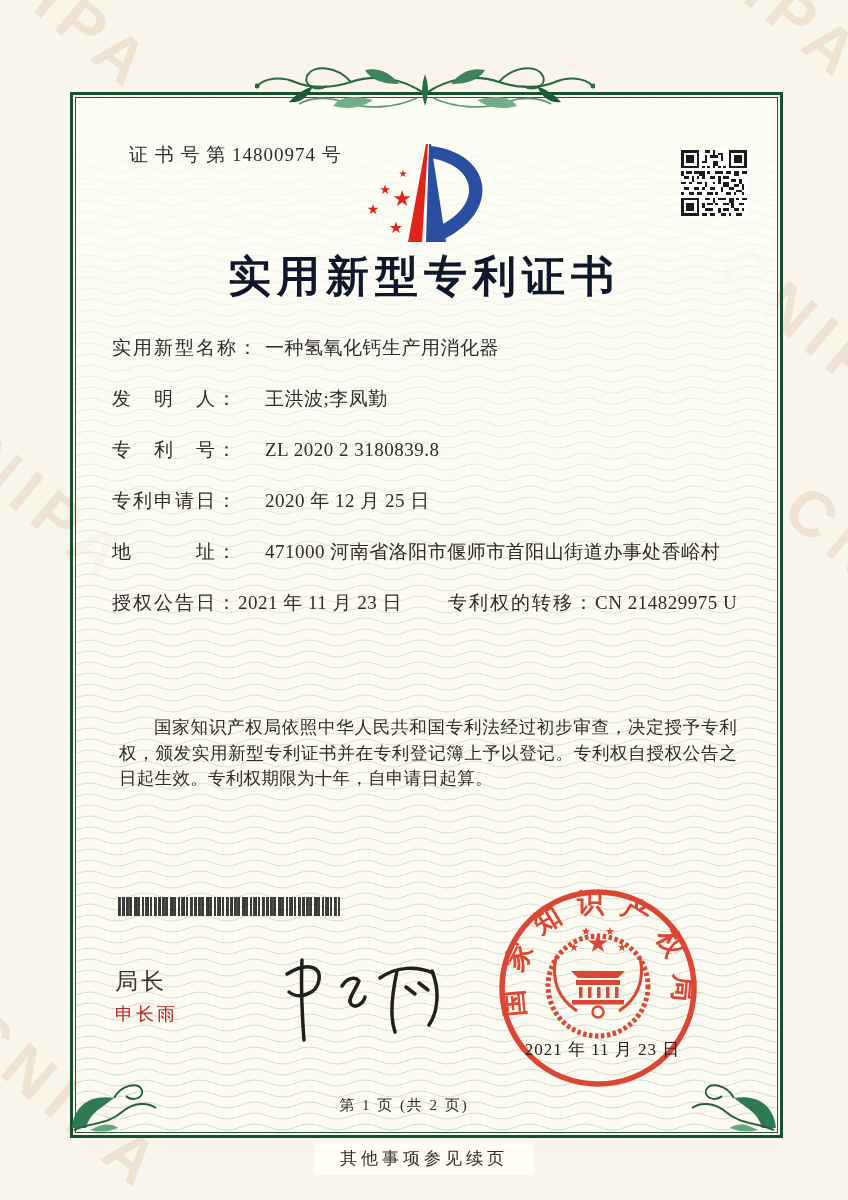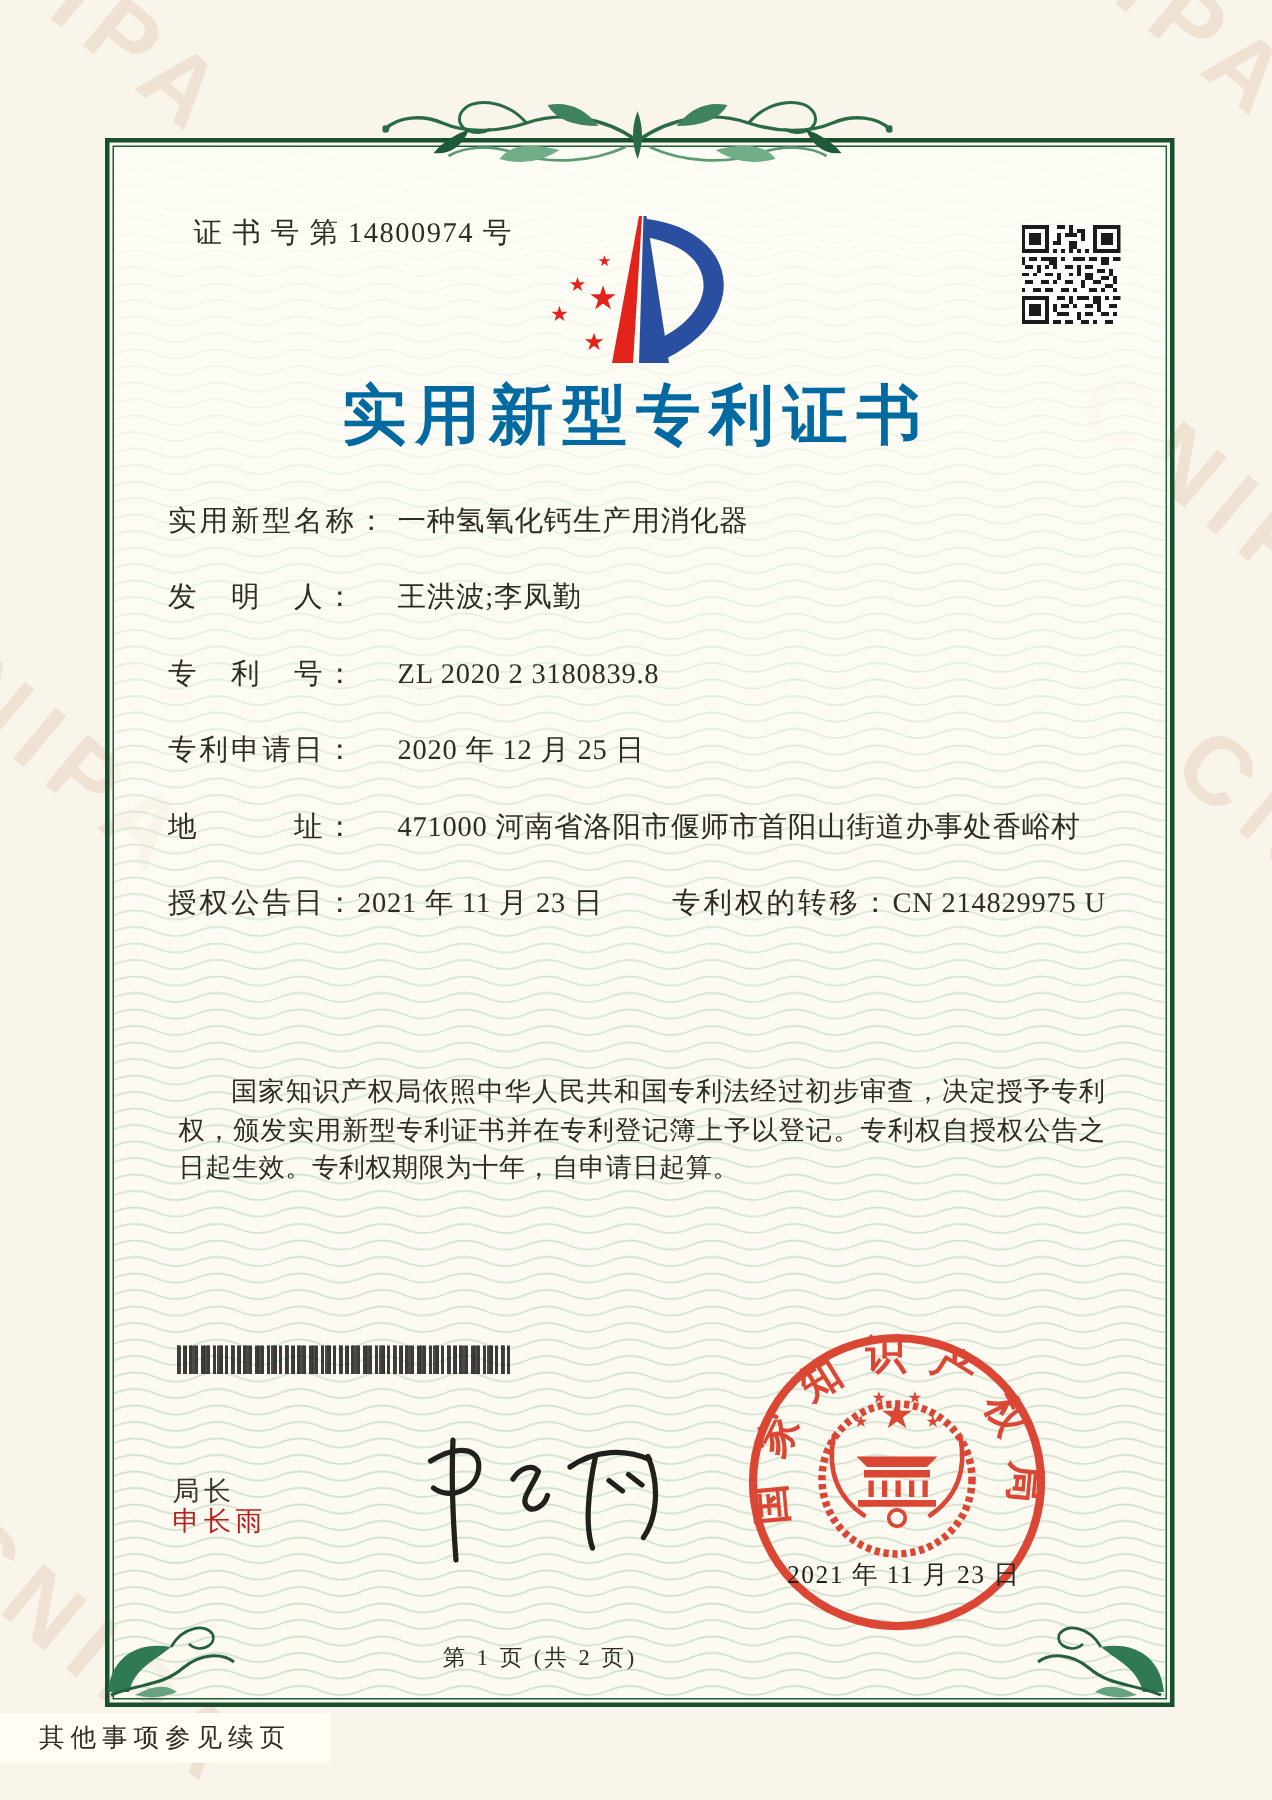--- a/index.html
+++ b/index.html
@@ -23,48 +23,48 @@
   .ornament-corner{position:absolute;width:96px;height:64px;}
   .oc-left{left:64px;top:1072px;}
   .oc-right{left:688px;top:1072px;transform:scale(-1,1);}
   
   .content{position:absolute;inset:0;}
   .cert-no{position:absolute;left:100px;top:142px;font-size:19px;letter-spacing:1px;margin-left:29px;}
   .logo{position:absolute;left:346px;top:138px;width:142px;height:110px;}
   .qr{position:absolute;left:681px;top:150px;width:66px;height:66px;}
   .title{
     position:absolute;left:0;width:848px;top:248px;text-align:center;
-    font-size:43px;font-weight:bold;letter-spacing:6px;color:#0369a1;
+    font-size:43px;font-weight:bold;letter-spacing:6px;color:#0f172a;
   }
   .fields{position:absolute;left:112px;top:336px;width:648px;font-size:19px;}
   .row{margin-bottom:28px;line-height:23px;position:relative;white-space:nowrap;}
   .row .label{display:inline-block;min-width:153px;white-space:pre;letter-spacing:2px;vertical-align:top;}
   .row .value{letter-spacing:.5px;}
   .grant .g-spacer{display:inline-block;width:46px;}
   .paras{position:absolute;left:103px;top:699px;width:650px;font-size:17.5px;line-height:25.5px;text-align:justify;}
   .paras p{margin:16px;text-indent:2em;letter-spacing:.3px;}
   
   .barcode{
     position:absolute;left:118px;top:897px;width:222px;height:19px;opacity:.85;
     background:
       repeating-linear-gradient(90deg,#1c1c1c 0 2px,transparent 2px 4px),
       repeating-linear-gradient(90deg,#111 0 1px,transparent 1px 6px),
       repeating-linear-gradient(90deg,#2d2d2d 0 3px,transparent 3px 9px);
   }
   .sig-title{position:absolute;left:115px;top:966px;font-family:"Liberation Sans","DejaVu Sans",sans-serif;
-    font-size:18px;letter-spacing:3px;color:#37332d;margin-top:16px;}
+    font-size:23px;letter-spacing:3px;color:#37332d;}
   .sig-name{position:absolute;left:115px;top:1002px;font-family:"Liberation Sans","DejaVu Sans",sans-serif;
     font-size:18px;letter-spacing:3px;color:#b91c1c;}
   .signature{position:absolute;left:247px;top:952px;width:200px;height:95px;}
   .seal{position:absolute;left:493px;top:883px;width:210px;height:210px;z-index:4;opacity:.93;}
   .seal-date{position:absolute;left:505px;top:1038px;width:195px;text-align:center;
     font-size:17px;letter-spacing:1px;color:#26221e;z-index:5;}
-  .page-info{position:absolute;left:0;width:720px;top:1096px;text-align:center;font-size:15px;letter-spacing:2px;}
+  .page-info{position:absolute;left:0;width:720px;top:1096px;text-align:center;font-size:15px;letter-spacing:2px;padding-left:44px;}
   .cont-note{
-    position:absolute;left:0;width:848px;top:1142px;z-index:2;
+    position:absolute;left:0;width:848px;top:1142px;text-align:center;z-index:2;
   }
   .cont-note span{
     display:inline-block;background:#fffdf4;padding:5px 26px;font-size:17px;letter-spacing:4px;
   }
 </style>
 </head>
 <body>
 
 <span class="wm" style="left:-70px;top:-38px">CNIPA</span>
 <span class="wm" style="left:640px;top:-48px">CNIPA</span>

